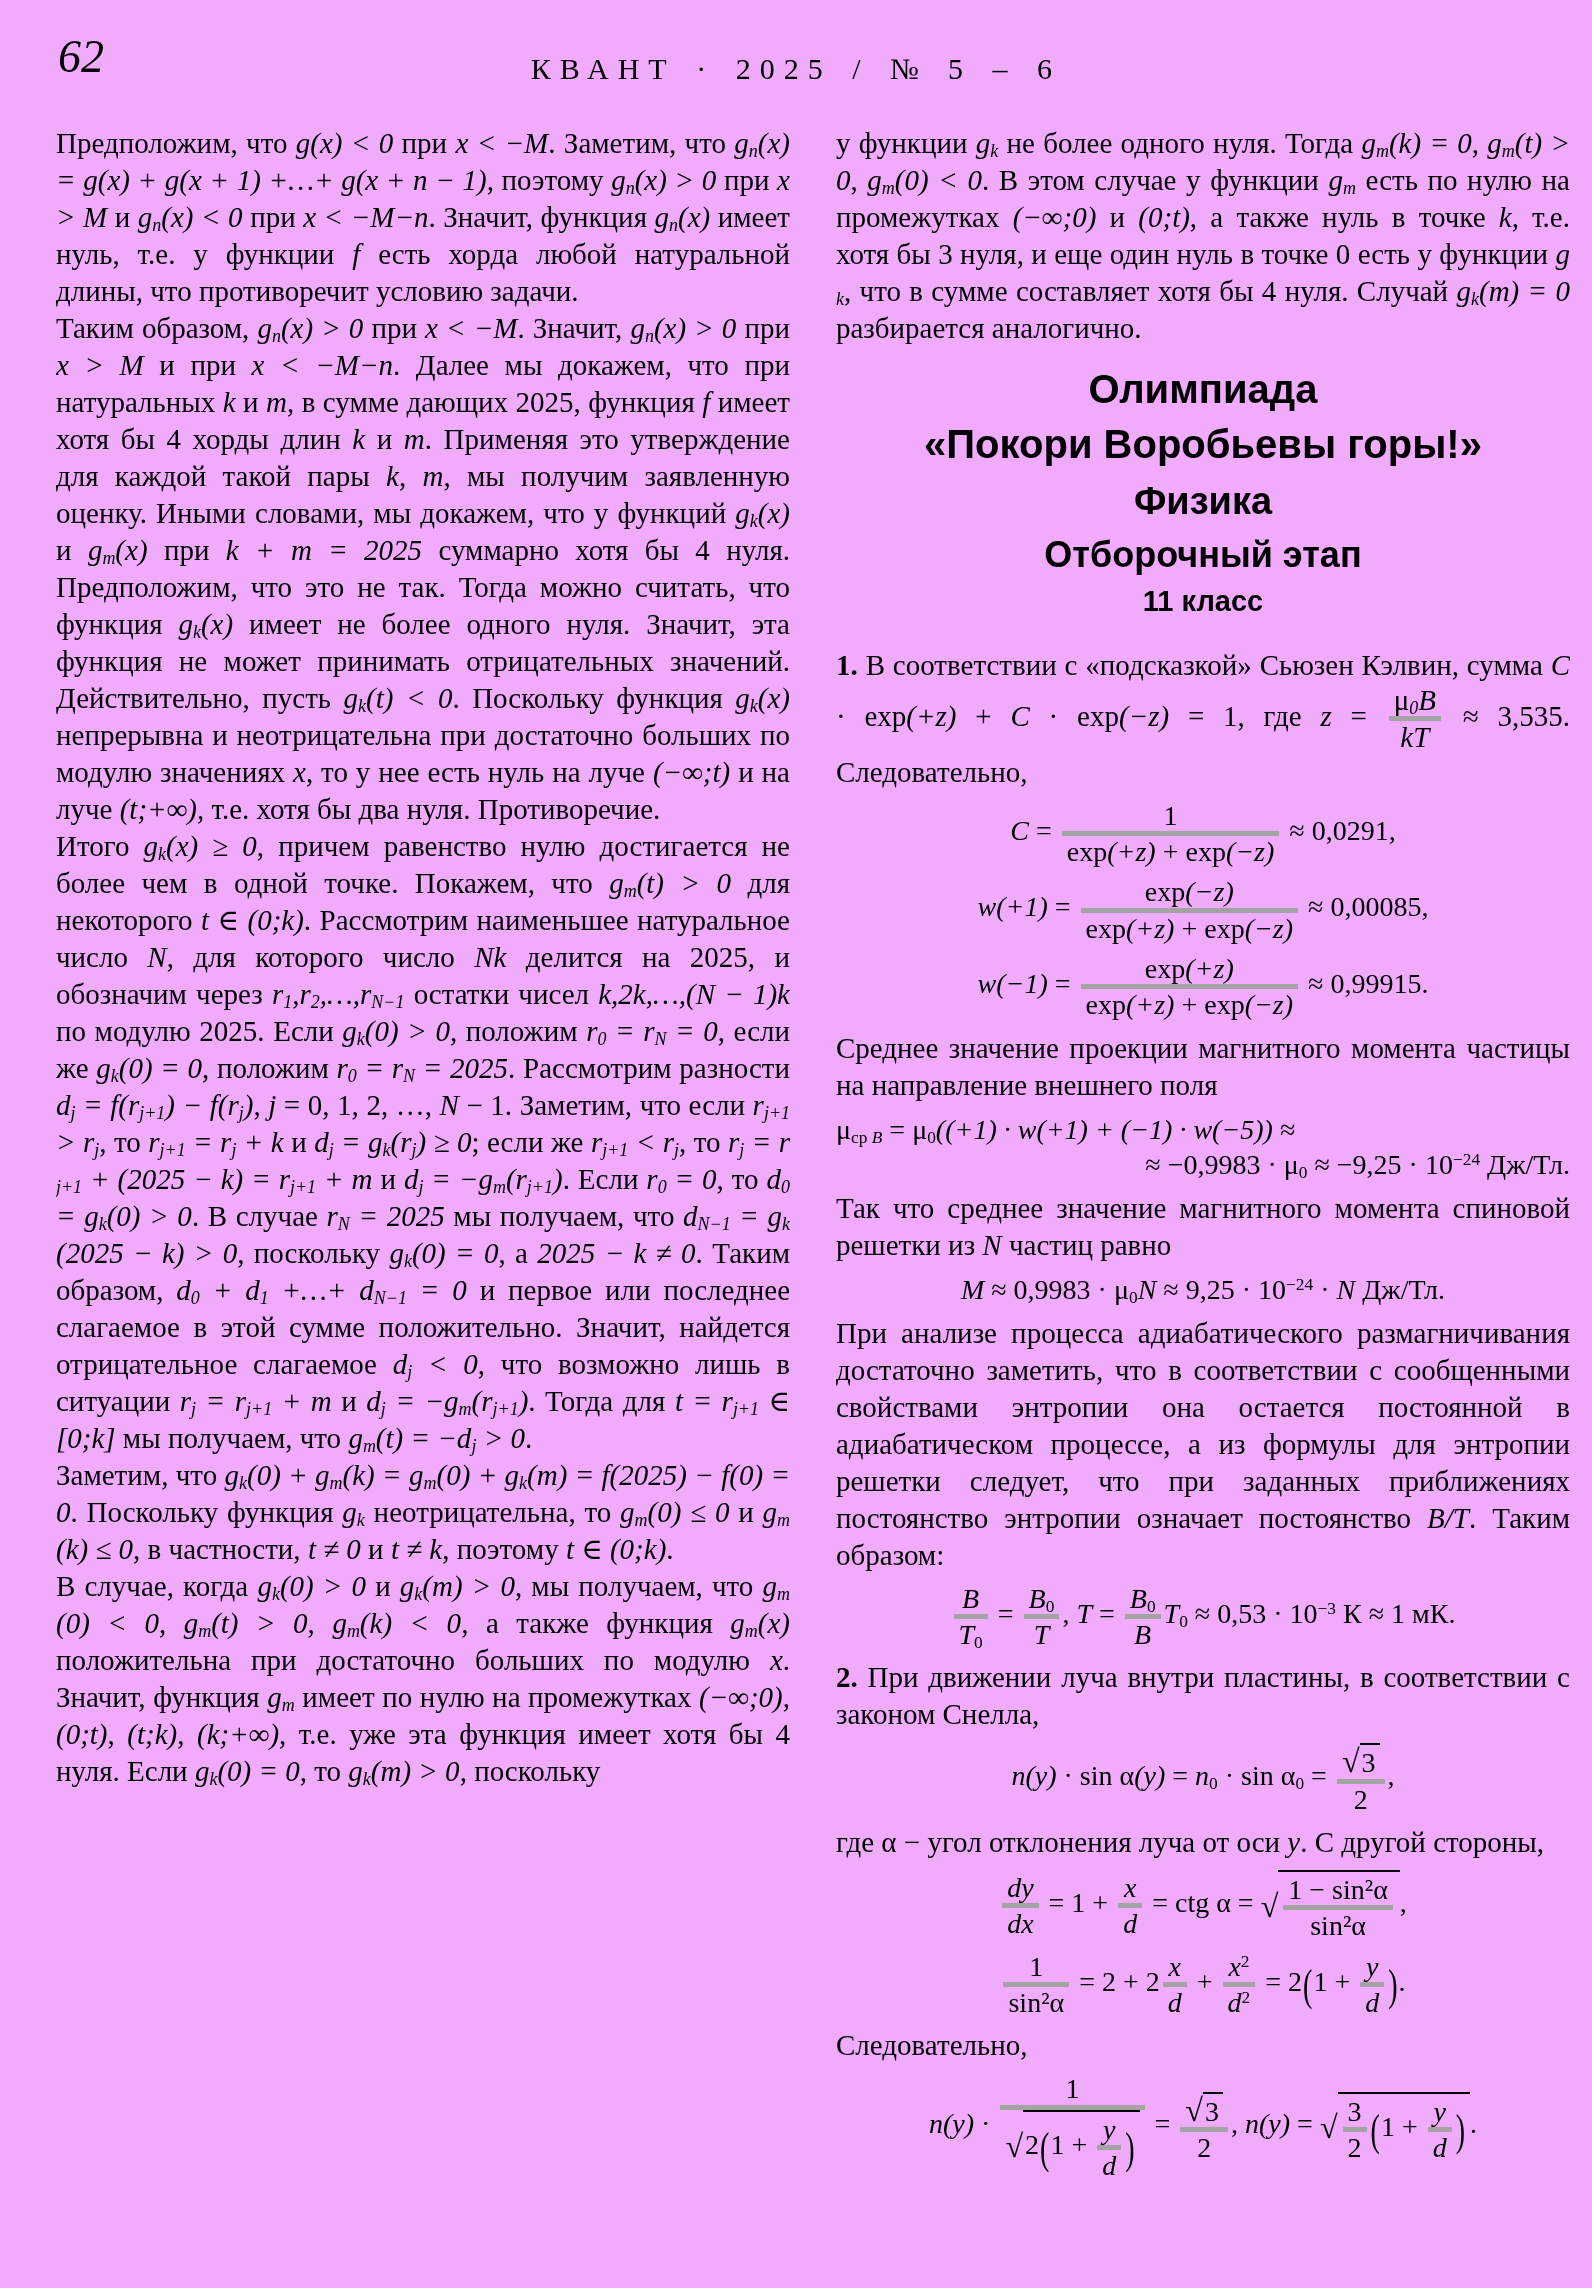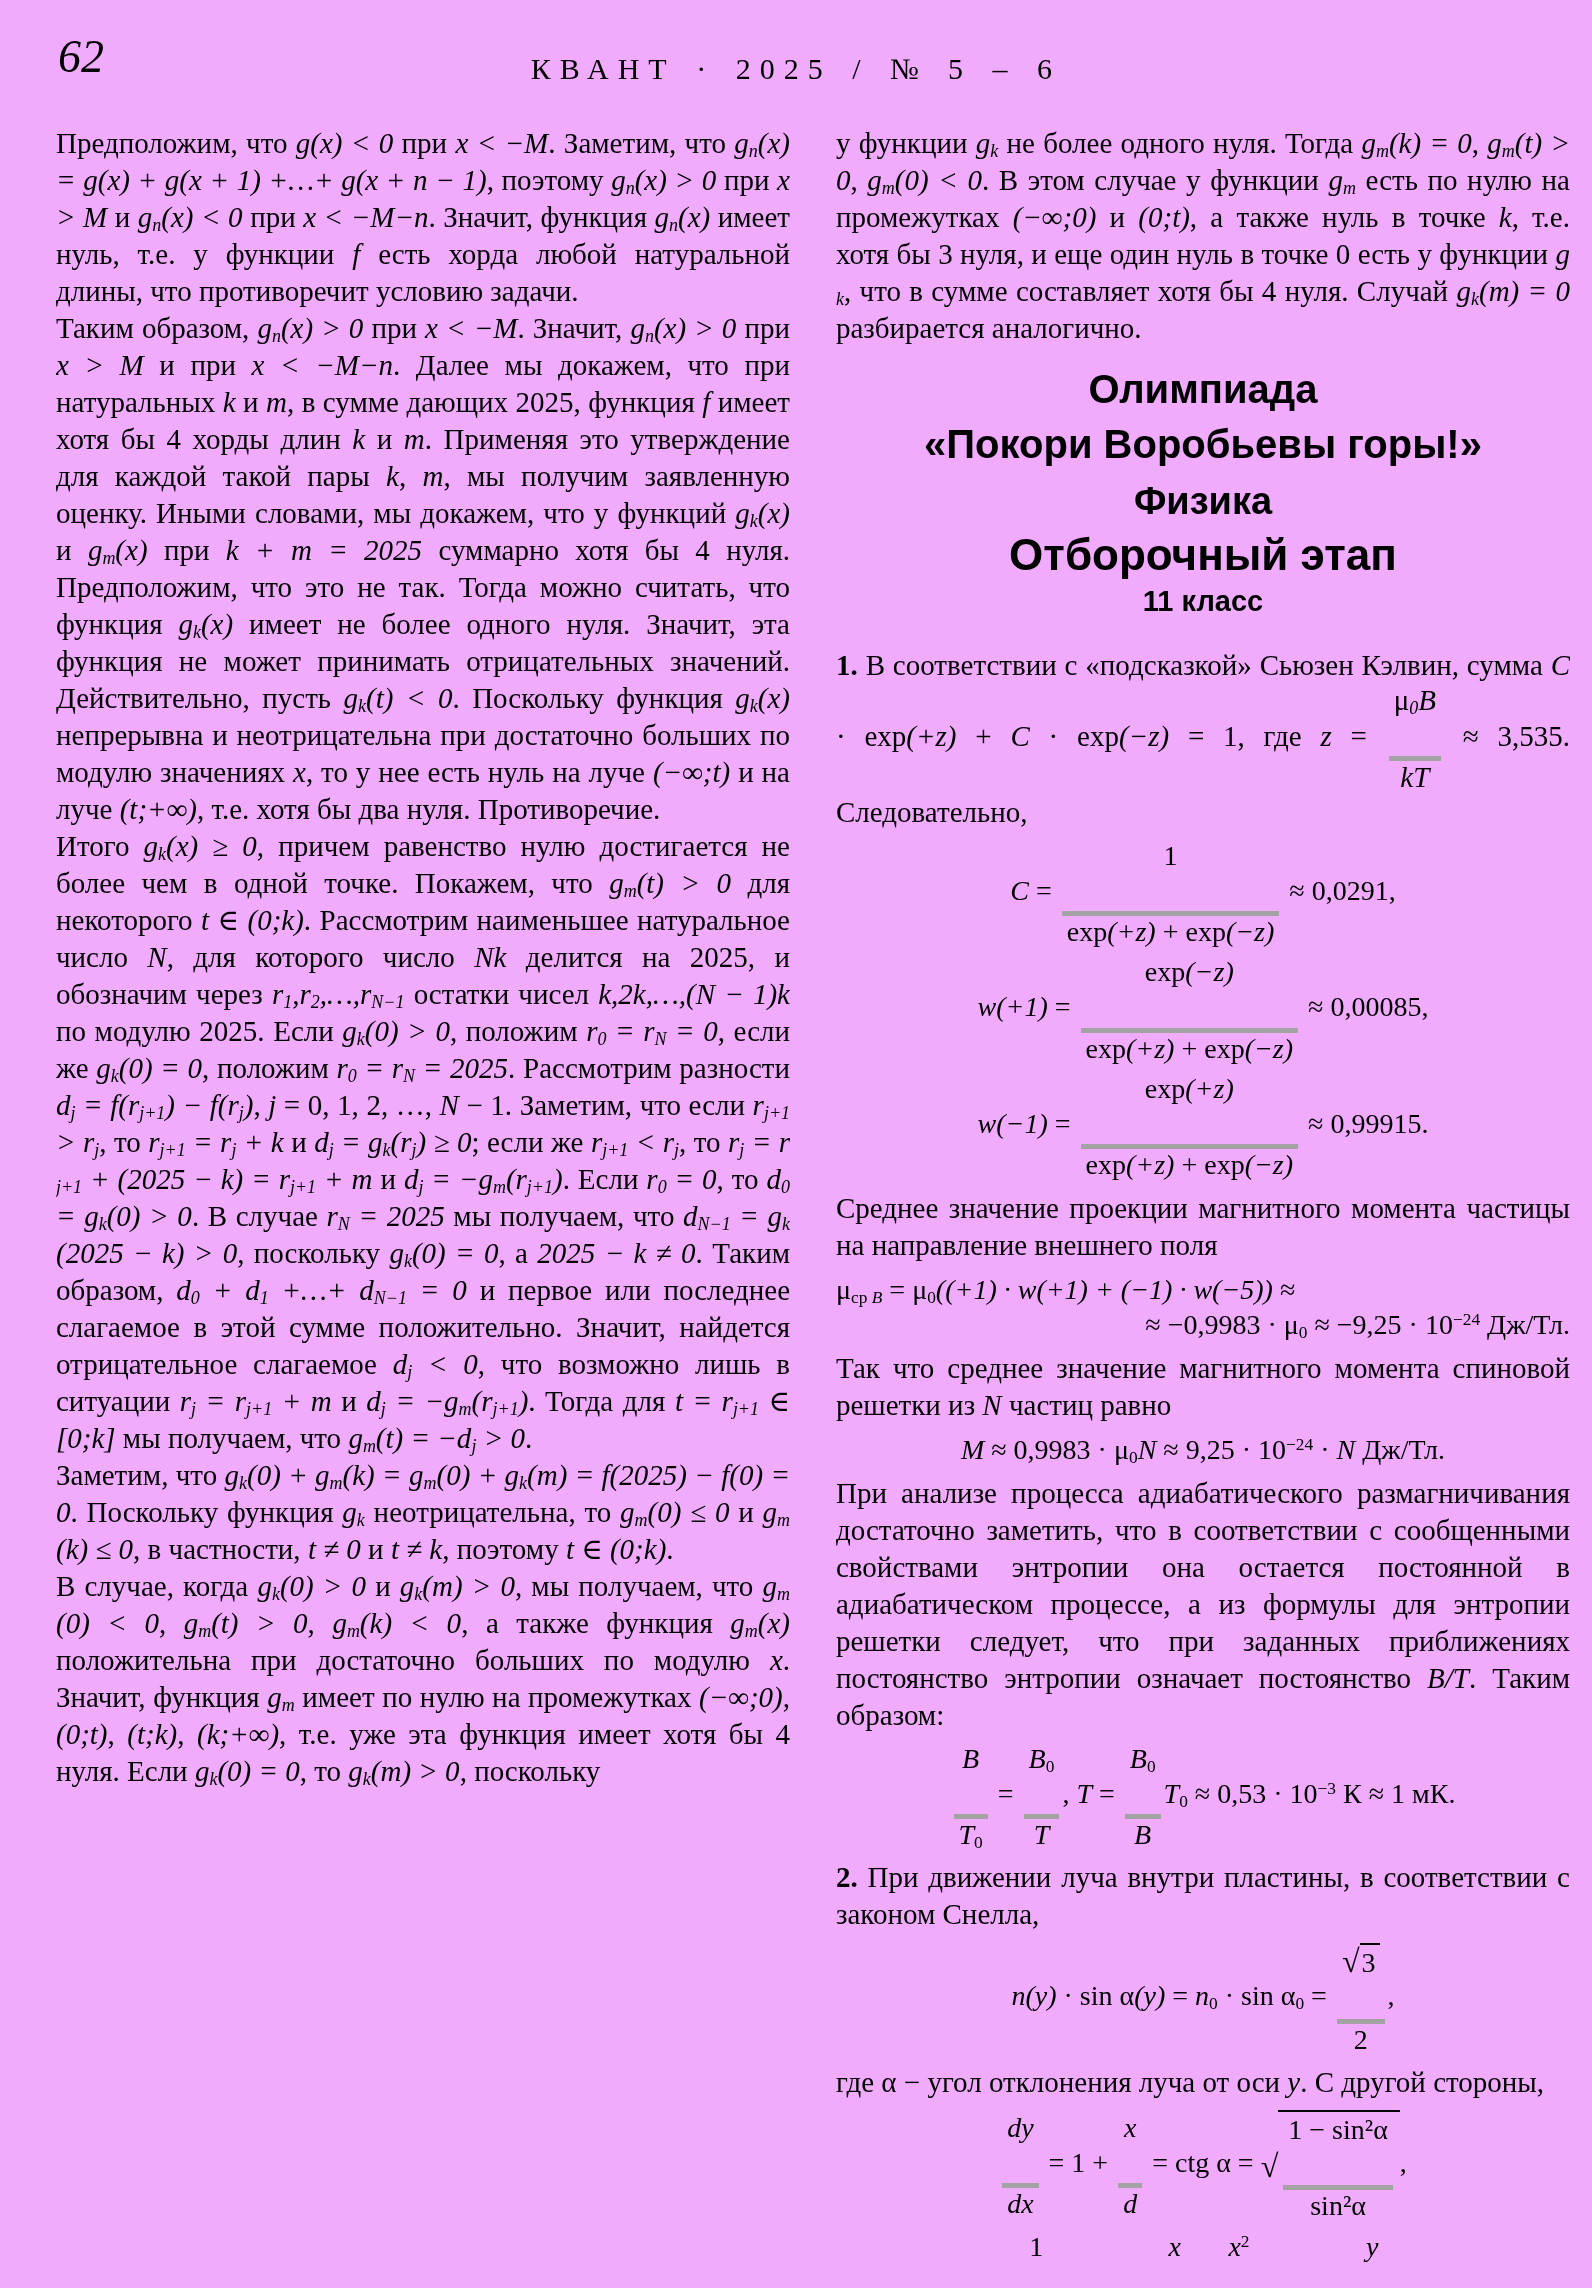--- a/index.html
+++ b/index.html
@@ -15,38 +15,38 @@
   .col{width:734px;height:2139px;overflow:hidden;text-align:justify;
        font-size:29px;line-height:37px;}
   .col p{margin:0;}
   .m{font-style:italic;}
   .t{font-style:normal;}
   .b{font-weight:bold;}
   .sb{font-size:.62em;font-style:italic;vertical-align:-0.22em;line-height:0;display:inline-block;}
   .sb .t{font-style:normal;}
   .sp{font-size:.62em;font-style:normal;vertical-align:.5em;line-height:0;display:inline-block;}
   .frac{display:inline-flex;flex-direction:column;text-align:center;vertical-align:middle;
-        margin:0 3px;line-height:1.12;gap:40px;}
+        margin:0 3px;line-height:1.12;}
   .frac .num,.frac .den{display:block;padding:0 5px;}
   .frac .den{border-top:5px solid #a3a3a3;}
   .sqrt{display:inline-flex;align-items:center;vertical-align:middle;}
   .rad{align-self:stretch;display:flex;align-items:center;font-size:1.15em;line-height:1;}
   .vinc{border-top:2px solid #000;padding:2px 4px 0 2px;}
   .bp{display:inline-block;transform:scaleY(1.6);vertical-align:middle;font-style:normal;padding:0 1px;}
   
   .eq{text-align:center;font-size:28px;line-height:1.18;margin:9px 0;}
   .eq2l{font-size:28px;line-height:1.25;margin:8px 0;}
   .eq2l .l1{text-align:left;}
   .eq2l .l2{text-align:right;}
   
   .hg{text-align:center;font-family:"Liberation Sans","DejaVu Sans",sans-serif;font-weight:bold;}
   .h-olymp{font-size:40px;line-height:1.12;margin:20px 0 0;}
   .h-name{font-size:40px;line-height:1.12;margin:10px 0 0;}
   .h-phys{font-size:38px;margin:16px 0 0;}
-  .h-stage{font-size:44px;margin:16px 0 0;}
+  .h-stage{font-size:36px;margin:16px 0 0;}
   .h-class{font-size:29px;margin:10px 0 27px;}
 </style>
 </head>
 <body>
 
 <div class="page">
   <div class="hdr">
     <div class="pagenum">62</div>
     <div class="runhead"><span>КВАНТ</span> <span>·</span> <span>2025 / № 5 – 6</span></div>
   </div>

